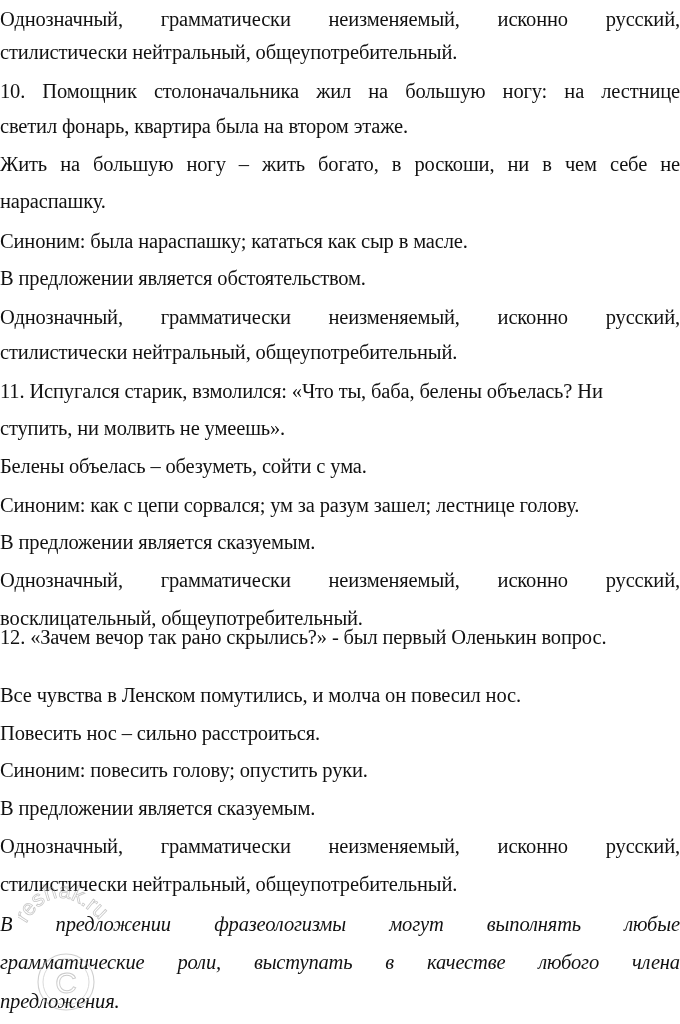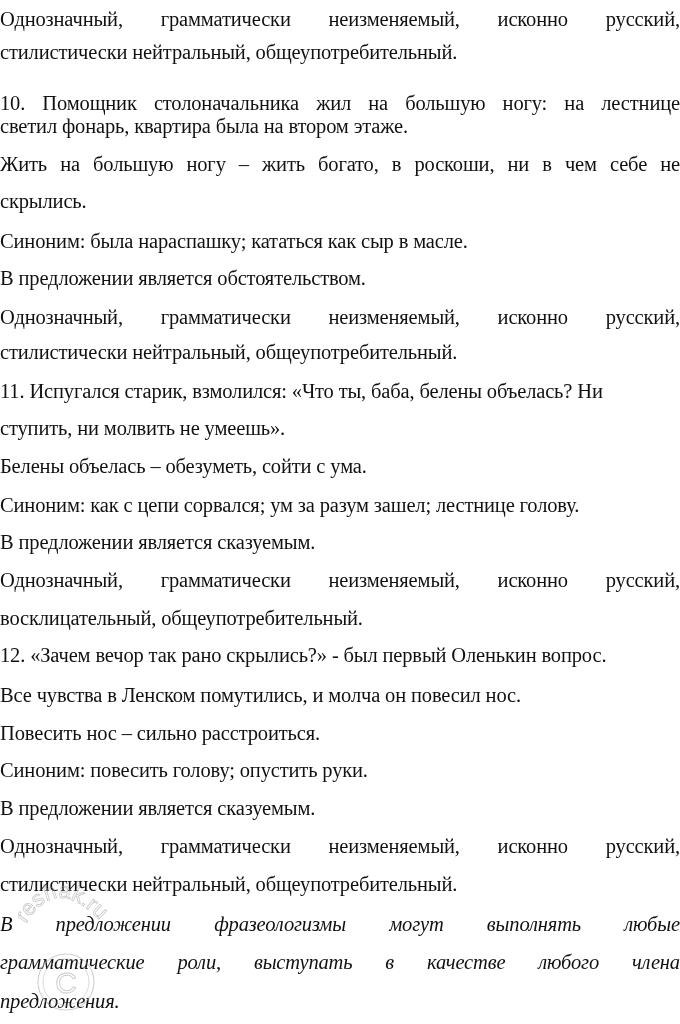--- a/index.html
+++ b/index.html
@@ -58,21 +58,21 @@
 
   <div class="line justify" style="top:4px">
     <span>Однозначный,</span>
     <span>грамматически</span>
     <span>неизменяемый,</span>
     <span>исконно</span>
     <span>русский,</span>
   </div>
   <div class="line" style="top:37px">стилистически нейтральный, общеупотребительный.</div>
 
-  <div class="line justify" style="top:88px">
+  <div class="line justify" style="top:76px">
     <span>10.</span>
     <span>Помощник</span>
     <span>столоначальника</span>
     <span>жил</span>
     <span>на</span>
     <span>большую</span>
     <span>ногу:</span>
     <span>на</span>
     <span>лестнице</span>
   </div>
@@ -87,21 +87,21 @@
     <span>жить</span>
     <span>богато,</span>
     <span>в</span>
     <span>роскоши,</span>
     <span>ни</span>
     <span>в</span>
     <span>чем</span>
     <span>себе</span>
     <span>не</span>
   </div>
-  <div class="line" style="top:186px">скрылись.</div>
+  <div class="line" style="top:186px">нараспашку.</div>
   <div class="line" style="top:226px">Синоним: была нараспашку; кататься как сыр в масле.</div>
   <div class="line" style="top:263px">В предложении является обстоятельством.</div>
 
   <div class="line justify" style="top:302px">
     <span>Однозначный,</span>
     <span>грамматически</span>
     <span>неизменяемый,</span>
     <span>исконно</span>
     <span>русский,</span>
   </div>
@@ -113,21 +113,21 @@
   <div class="line" style="top:527px">В предложении является сказуемым.</div>
 
   <div class="line justify" style="top:565px">
     <span>Однозначный,</span>
     <span>грамматически</span>
     <span>неизменяемый,</span>
     <span>исконно</span>
     <span>русский,</span>
   </div>
   <div class="line" style="top:603px">восклицательный, общеупотребительный.</div>
-  <div class="line" style="top:640px">12. «Зачем вечор так рано скрылись?» - был первый Оленькин вопрос.</div>
+  <div class="line" style="top:622px">12. «Зачем вечор так рано скрылись?» - был первый Оленькин вопрос.</div>
   <div class="line" style="top:680px">Все чувства в Ленском помутились, и молча он повесил нос.</div>
   <div class="line" style="top:718px">Повесить нос – сильно расстроиться.</div>
   <div class="line" style="top:755px">Синоним: повесить голову; опустить руки.</div>
   <div class="line" style="top:793px">В предложении является сказуемым.</div>
 
   <div class="line justify" style="top:831px">
     <span>Однозначный,</span>
     <span>грамматически</span>
     <span>неизменяемый,</span>
     <span>исконно</span>

